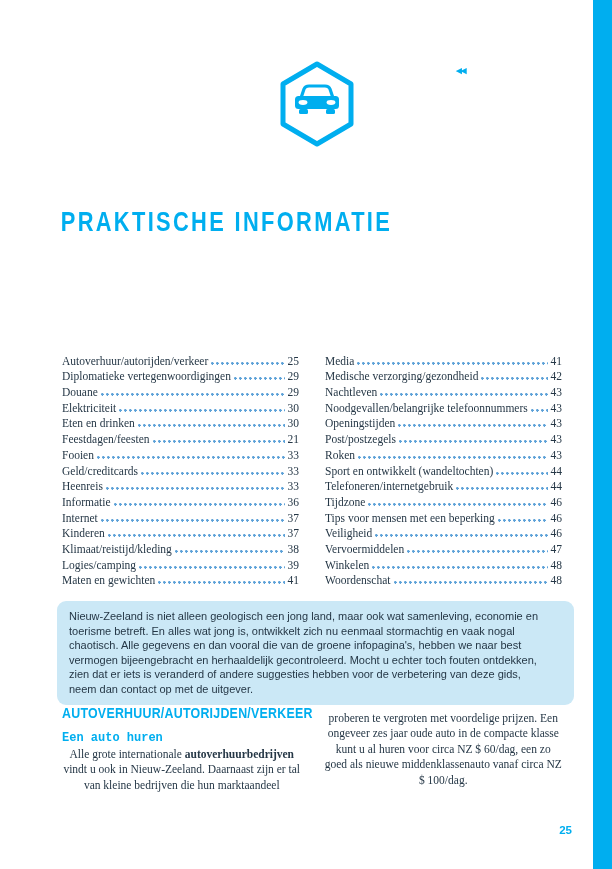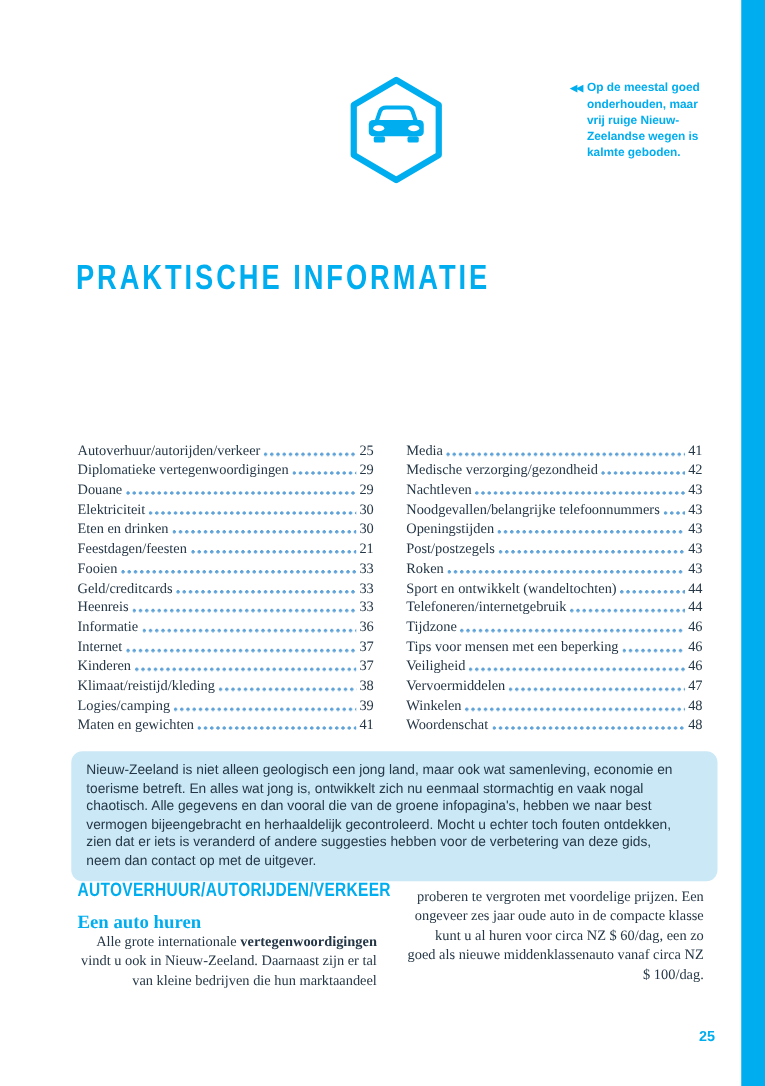--- a/index.html
+++ b/index.html
@@ -54,22 +54,22 @@
   }
 
   
   .section{position:absolute;left:62px;top:704px;width:501px;display:flex;gap:22px;}
   .section-col{flex:1;min-width:0;}
   .section-heading{
     font-family:"Liberation Sans",sans-serif;font-weight:bold;font-size:15.5px;
     color:var(--accent);white-space:nowrap;
   }
   .section-heading .condense{transform:scaleX(0.8);transform-origin:left center;letter-spacing:0.3px;}
-  .sub-heading{color:var(--accent);font-weight:bold;font-size:15px;margin-top:9px;line-height:14px;}
-  .body-text{font-size:11.5px;line-height:15.4px;margin-top:2px;text-align:right;}
+  .sub-heading{color:var(--accent);font-weight:bold;font-size:12px;margin-top:9px;line-height:14px;font-family:Liberation Mono, monospace;}
+  .body-text{font-size:11.5px;line-height:15.4px;margin-top:2px;text-align:center;}
   .col-right .body-text{margin-top:7px;}
 
   .page-number{
     position:absolute;left:545px;top:824px;width:27px;text-align:right;
     font-family:"Liberation Sans",sans-serif;font-weight:bold;font-size:11.5px;
     color:var(--accent);
   }
 </style>
 </head>
 <body>
@@ -87,21 +87,20 @@
         <ellipse cx="24" cy="41.5" rx="4.4" ry="2.4" fill="#ffffff"></ellipse>
         <ellipse cx="52" cy="41.5" rx="4.4" ry="2.4" fill="#ffffff"></ellipse>
         <rect x="20" y="48" width="9" height="5" rx="1.5" fill="currentColor"></rect>
         <rect x="47" y="48" width="9" height="5" rx="1.5" fill="currentColor"></rect>
       </g>
     </svg>
   </div>
 
   <div class="figure-caption">
     <span class="caption-marker">◀◀</span>
-    <span>Op de meestal goed onderhouden, maar vrij ruige Nieuw-Zeelandse wegen is kalmte geboden.</span>
   </div>
 
   <div class="page-title">
     <span class="condense">PRAKTISCHE INFORMATIE</span>
   </div>
 
   <div class="toc">
     <div class="toc-col">
         <div class="toc-row">
           <span class="toc-label">Autoverhuur/autorijden/verkeer</span>
@@ -262,21 +261,21 @@
     <span>Nieuw-Zeeland is niet alleen geologisch een jong land, maar ook wat samenleving, economie en toerisme betreft. En alles wat jong is, ontwikkelt zich nu eenmaal stormachtig en vaak nogal chaotisch. Alle gegevens en dan vooral die van de groene infopagina's, hebben we naar best vermogen bijeengebracht en herhaaldelijk gecontroleerd. Mocht u echter toch fouten ontdekken, zien dat er iets is veranderd of andere suggesties hebben voor de verbetering van deze gids, neem dan contact op met de uitgever.</span>
   </div>
 
   <div class="section">
     <div class="section-col col-left">
       <div class="section-heading">
         <span class="condense">AUTOVERHUUR/AUTORIJDEN/VERKEER</span>
       </div>
       <div class="sub-heading">Een auto huren</div>
       <div class="body-text">
-        <span>Alle grote internationale </span><b>vertegenwoordigingen</b><span> vindt u ook in Nieuw-Zeeland. Daarnaast zijn er tal van kleine bedrijven die hun marktaandeel</span>
+        <span>Alle grote internationale </span><b>autoverhuurbedrijven</b><span> vindt u ook in Nieuw-Zeeland. Daarnaast zijn er tal van kleine bedrijven die hun marktaandeel</span>
       </div>
     </div>
     <div class="section-col col-right">
       <div class="body-text">proberen te vergroten met voordelige prijzen. Een ongeveer zes jaar oude auto in de compacte klasse kunt u al huren voor circa NZ $ 60/dag, een zo goed als nieuwe middenklassenauto vanaf circa NZ $ 100/dag.</div>
     </div>
   </div>
 
   <div class="page-number">25</div>
 
 </div>

